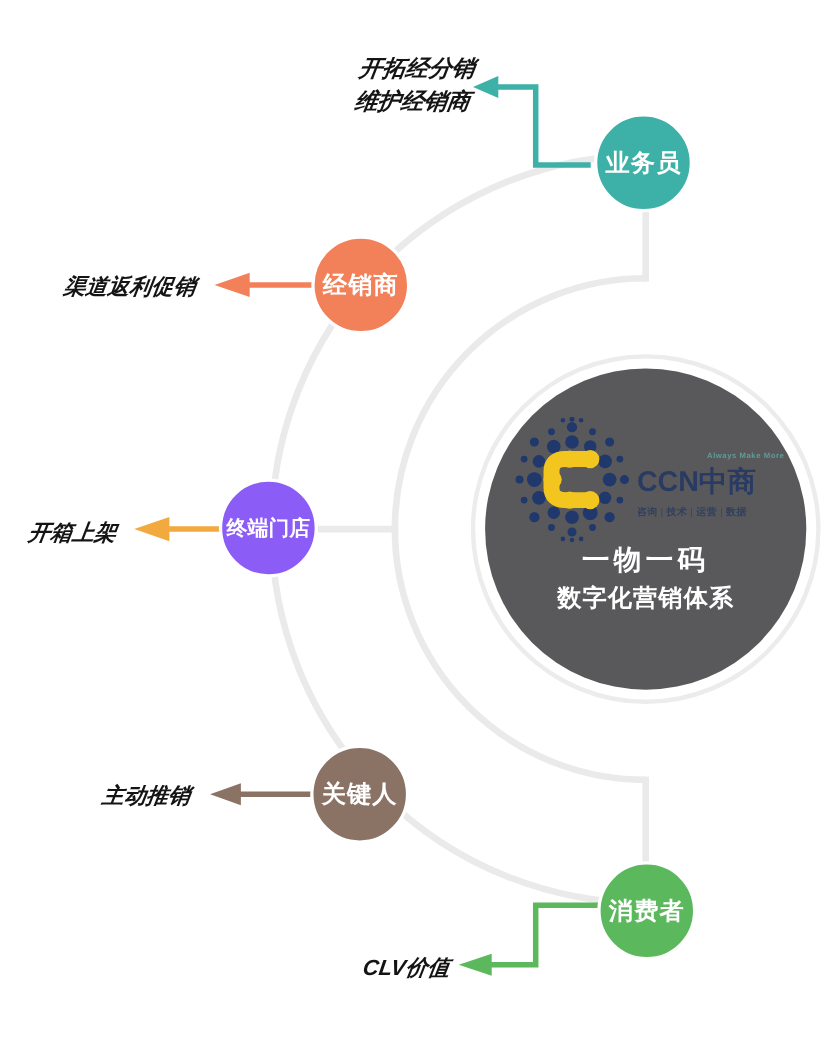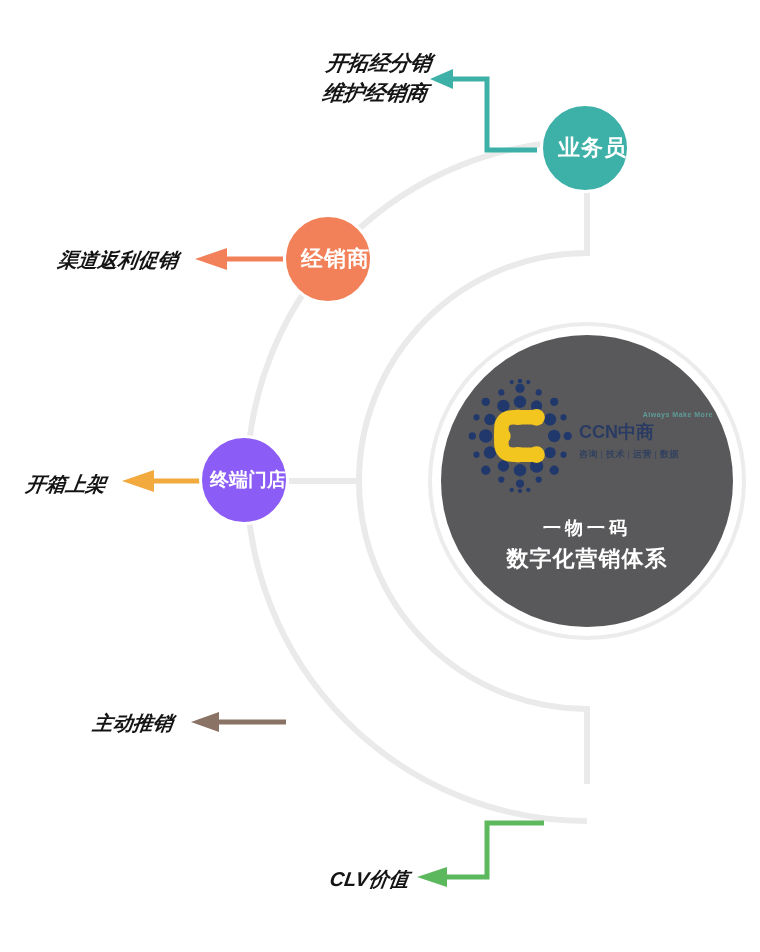--- a/index.html
+++ b/index.html
@@ -7,21 +7,21 @@
     position:relative; width:760px; height:952px; overflow:hidden;
     background:#ffffff;
     font-family:"Liberation Sans","DejaVu Sans",sans-serif;
   }
   svg.wires { position:absolute; left:0; top:0; }
 
   
   .node {
     position:absolute; width:90px; height:90px; box-sizing:border-box;
     border-radius:50%; border:3px solid #ffffff;
-    display:flex; align-items:center; justify-content:flex-end;
+    display:flex; align-items:center; justify-content:center;
     color:#ffffff; font-weight:bold; font-size:22px; letter-spacing:1px;
     text-align:center; white-space:nowrap;
   }
   .node--salesman  { left:540px; top:103px; background:#3DB1A8; }
   .node--dealer    { left:283px; top:214px; background:#F2815A; }
   .node--store     { left:199px; top:435px; background:#8b5cf6; font-size:19px; letter-spacing:0; }
   .node--keyperson { left:282px; top:677px; background:#8A7265; }
   .node--consumer  { left:543px; top:783px; background:#5CB85C; }
 
   
@@ -30,29 +30,29 @@
     border-radius:50%; background:#59595B;
     box-shadow:0 0 0 9px #ffffff, 0 0 0 13px #ECECEC;
   }
   .ccn-logo { position:absolute; left:22px; top:44px; width:114px; height:114px; }
   .brand-block { position:absolute; left:138px; top:76px; width:134px; }
   .brand-slogan {
     display:block; text-align:right; font-size:7px; letter-spacing:0.5px;
     color:#5E9C98; font-weight:bold;
   }
   .brand-name {
-    display:block; font-size:18px; font-weight:bold; color:#2A3B63;
+    display:block; font-size:26px; font-weight:bold; color:#2A3B63;
     letter-spacing:0px; margin-top:2px; white-space:nowrap;
   }
   .brand-tagline {
     display:block; font-size:9px; color:#31405F; margin-top:4px;
     letter-spacing:0.5px; white-space:nowrap; font-weight:bold;font-family:Liberation Serif, serif;
   }
   .center-title { position:absolute; left:0; right:0; top:157px; text-align:center; color:#ffffff; font-weight:bold; }
-  .center-title .l1 { display:block; font-size:18px; letter-spacing:4px;margin-top:24px; }
+  .center-title .l1 { display:block; font-size:25px; letter-spacing:4px; }
   .center-title .l2 { display:block; font-size:22px; letter-spacing:1px; margin-top:4px; }
 
   
   .annot {
     position:absolute; color:#141414; font-weight:bold; font-style:italic;
     transform:skewX(-8deg); white-space:nowrap;
   }
   .annot--salesman { left:302px; top:48px; width:150px; font-size:21px; line-height:30px; text-align:center; }
   .annot--dealer   { left:58px;  top:247px; font-size:20px; }
   .annot--store    { left:26px;  top:471px; font-size:20px; }
@@ -165,20 +165,26 @@
 
   <div class="node node--salesman">
     <span>业务员</span>
   </div>
   <div class="node node--dealer">
     <span>经销商</span>
   </div>
   <div class="node node--store">
     <span>终端门店</span>
   </div>
+  <div class="node node--keyperson">
+    <span>关键人</span>
+  </div>
+  <div class="node node--consumer">
+    <span>消费者</span>
+  </div>
 
   <div class="annot annot--salesman">
     <span>开拓经分销</span>
     <span>维护经销商</span>
   </div>
   <div class="annot annot--dealer">渠道返利促销</div>
   <div class="annot annot--store">开箱上架</div>
   <div class="annot annot--keyperson">主动推销</div>
   <div class="annot annot--clv">CLV价值</div>
 

